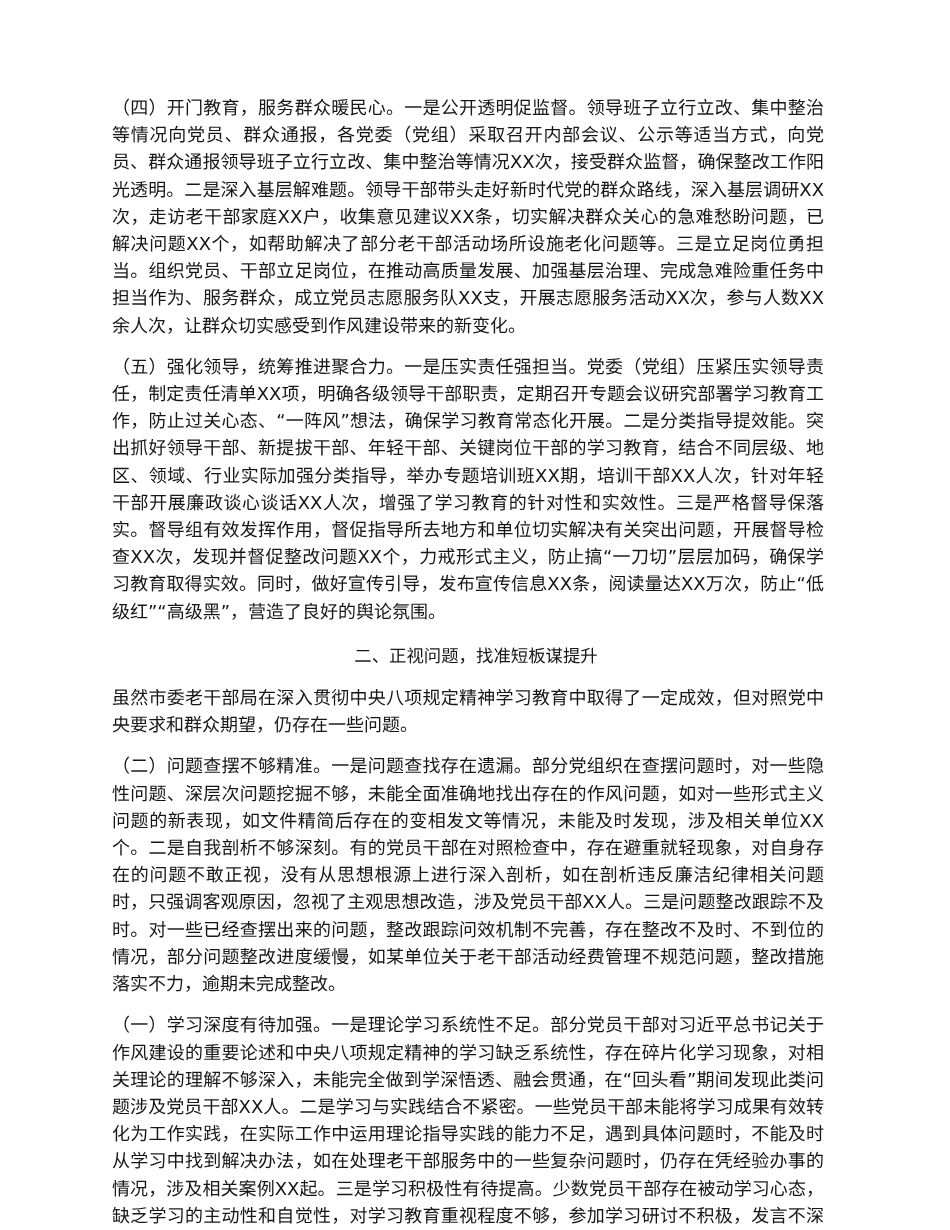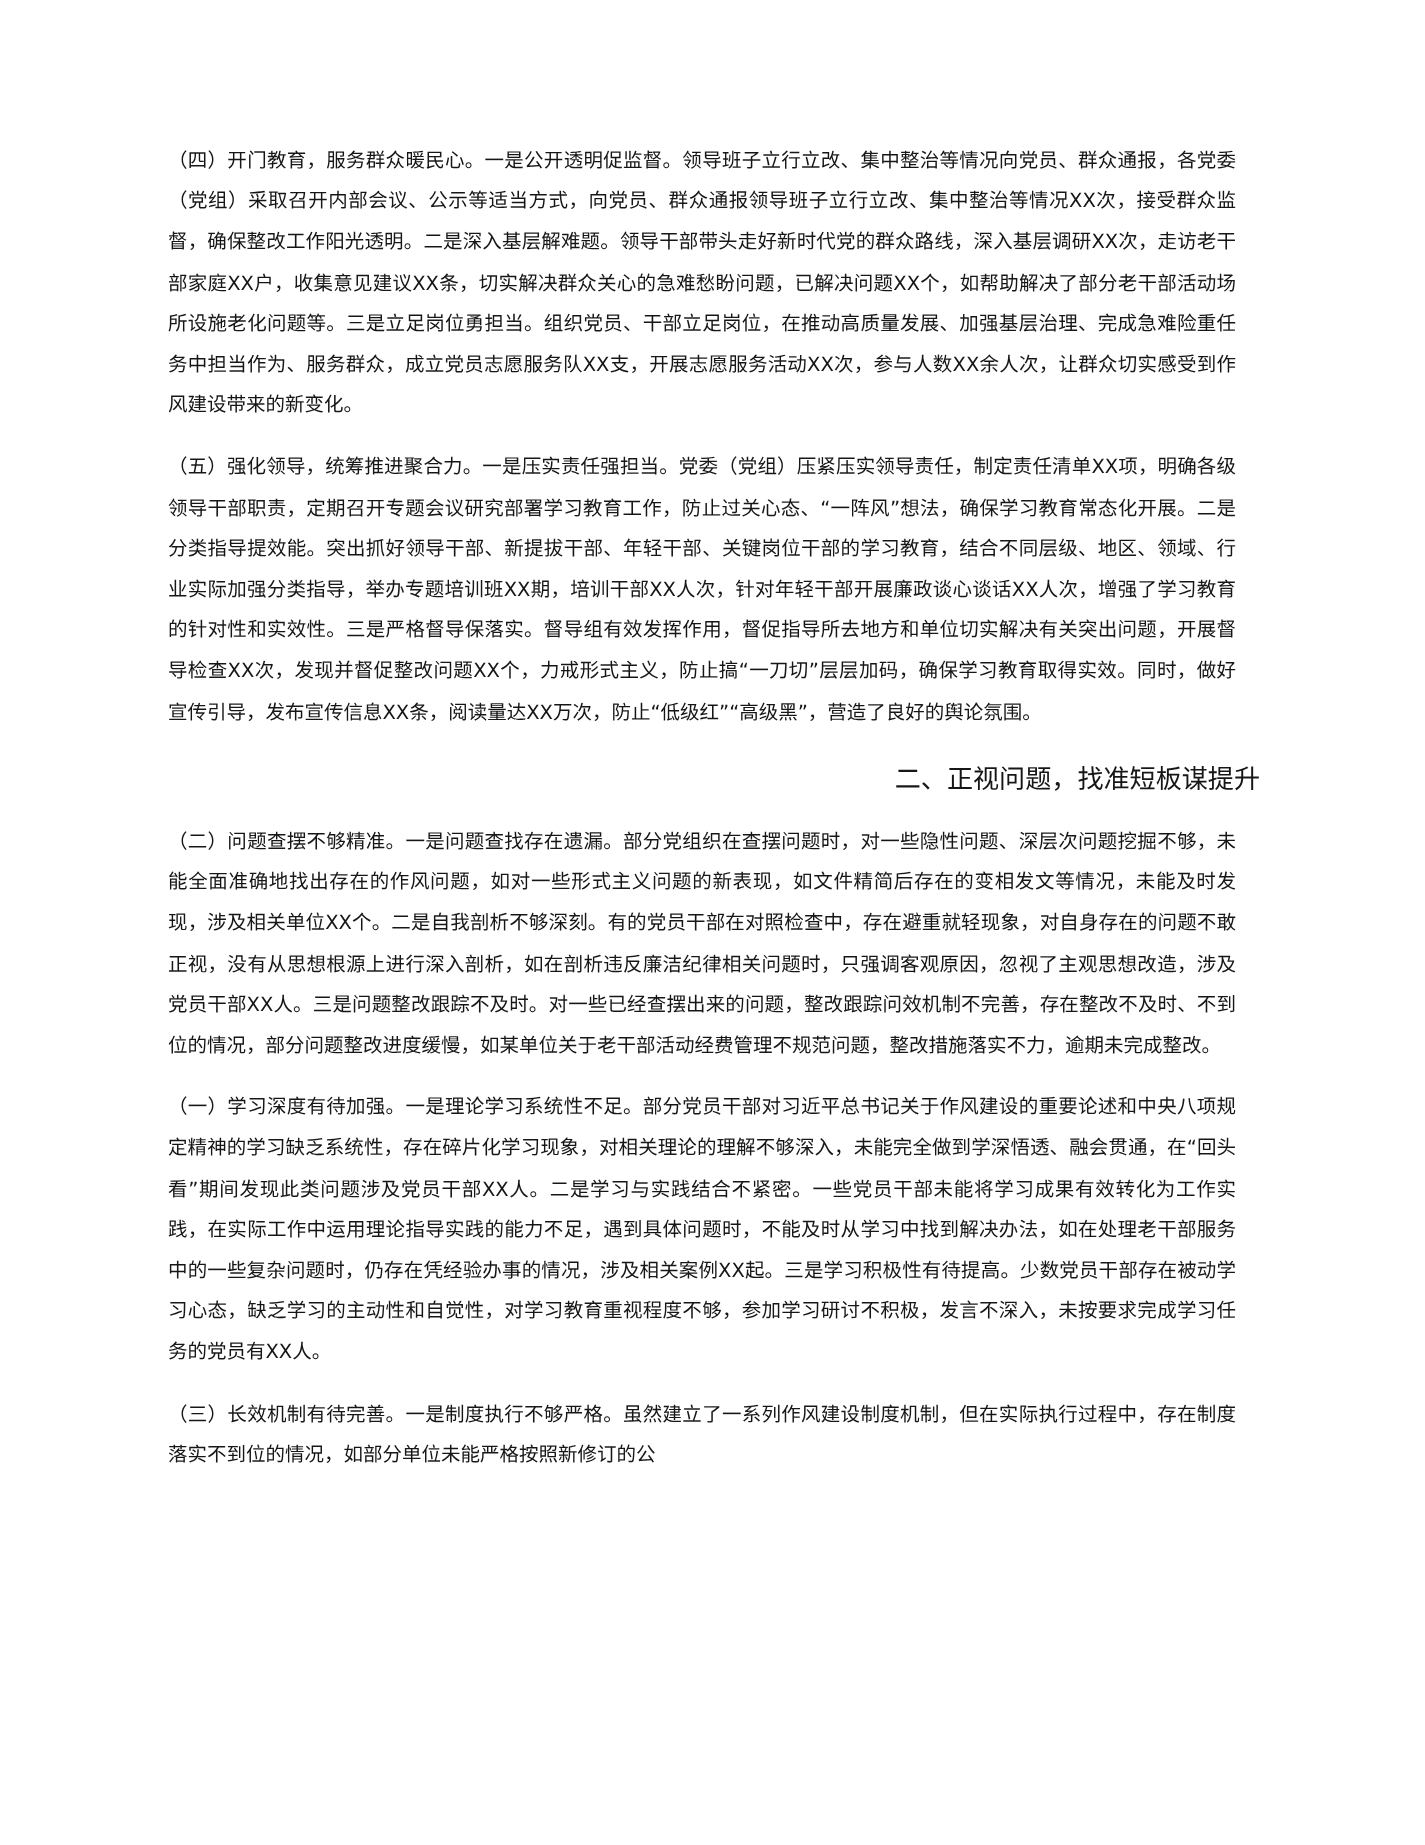--- a/index.html
+++ b/index.html
@@ -24,57 +24,58 @@
     box-sizing: border-box;
   }
   .content {
     position: absolute;
     left: 112px;
     top: 94px;
     width: 728px;
   }
   p.para {
     margin: 0 16px 14px 0;
-    font-size: 13px;
+    font-size: 18px;
     line-height: 27.2px;
     text-align: justify;
     text-justify: inter-ideograph;
     text-indent: 0;
     letter-spacing: 0;
     word-break: break-all;
     color: #161616;
   }
   p.para:last-child {
     margin-bottom: 0;
   }
   p.heading {
     margin: 18px 0 14px 0;
     font-size: 17.4px;
     line-height: 27.2px;
-    text-align: right;
+    text-align: center;
     color: #161616;
   }
   .cut {
     
     max-height: 58px;
     overflow: hidden;
   }
 </style>
 </head>
 <body>
 
 <div class="page">
   <div class="content">
 
     <p class="para">（四）开门教育，服务群众暖民心。一是公开透明促监督。领导班子立行立改、集中整治等情况向党员、群众通报，各党委（党组）采取召开内部会议、公示等适当方式，向党员、群众通报领导班子立行立改、集中整治等情况XX次，接受群众监督，确保整改工作阳光透明。二是深入基层解难题。领导干部带头走好新时代党的群众路线，深入基层调研XX次，走访老干部家庭XX户，收集意见建议XX条，切实解决群众关心的急难愁盼问题，已解决问题XX个，如帮助解决了部分老干部活动场所设施老化问题等。三是立足岗位勇担当。组织党员、干部立足岗位，在推动高质量发展、加强基层治理、完成急难险重任务中担当作为、服务群众，成立党员志愿服务队XX支，开展志愿服务活动XX次，参与人数XX余人次，让群众切实感受到作风建设带来的新变化。</p>
 
     <p class="para">（五）强化领导，统筹推进聚合力。一是压实责任强担当。党委（党组）压紧压实领导责任，制定责任清单XX项，明确各级领导干部职责，定期召开专题会议研究部署学习教育工作，防止过关心态、“一阵风”想法，确保学习教育常态化开展。二是分类指导提效能。突出抓好领导干部、新提拔干部、年轻干部、关键岗位干部的学习教育，结合不同层级、地区、领域、行业实际加强分类指导，举办专题培训班XX期，培训干部XX人次，针对年轻干部开展廉政谈心谈话XX人次，增强了学习教育的针对性和实效性。三是严格督导保落实。督导组有效发挥作用，督促指导所去地方和单位切实解决有关突出问题，开展督导检查XX次，发现并督促整改问题XX个，力戒形式主义，防止搞“一刀切”层层加码，确保学习教育取得实效。同时，做好宣传引导，发布宣传信息XX条，阅读量达XX万次，防止“低级红”“高级黑”，营造了良好的舆论氛围。</p>
 
     <p class="heading">二、正视问题，找准短板谋提升</p>
 
+    <p class="para">虽然市委老干部局在深入贯彻中央八项规定精神学习教育中取得了一定成效，但对照党中央要求和群众期望，仍存在一些问题。</p>
 
     <p class="para">（二）问题查摆不够精准。一是问题查找存在遗漏。部分党组织在查摆问题时，对一些隐性问题、深层次问题挖掘不够，未能全面准确地找出存在的作风问题，如对一些形式主义问题的新表现，如文件精简后存在的变相发文等情况，未能及时发现，涉及相关单位XX个。二是自我剖析不够深刻。有的党员干部在对照检查中，存在避重就轻现象，对自身存在的问题不敢正视，没有从思想根源上进行深入剖析，如在剖析违反廉洁纪律相关问题时，只强调客观原因，忽视了主观思想改造，涉及党员干部XX人。三是问题整改跟踪不及时。对一些已经查摆出来的问题，整改跟踪问效机制不完善，存在整改不及时、不到位的情况，部分问题整改进度缓慢，如某单位关于老干部活动经费管理不规范问题，整改措施落实不力，逾期未完成整改。</p>
 
     <p class="para">（一）学习深度有待加强。一是理论学习系统性不足。部分党员干部对习近平总书记关于作风建设的重要论述和中央八项规定精神的学习缺乏系统性，存在碎片化学习现象，对相关理论的理解不够深入，未能完全做到学深悟透、融会贯通，在“回头看”期间发现此类问题涉及党员干部XX人。二是学习与实践结合不紧密。一些党员干部未能将学习成果有效转化为工作实践，在实际工作中运用理论指导实践的能力不足，遇到具体问题时，不能及时从学习中找到解决办法，如在处理老干部服务中的一些复杂问题时，仍存在凭经验办事的情况，涉及相关案例XX起。三是学习积极性有待提高。少数党员干部存在被动学习心态，缺乏学习的主动性和自觉性，对学习教育重视程度不够，参加学习研讨不积极，发言不深入，未按要求完成学习任务的党员有XX人。</p>
 
     <p class="para cut">（三）长效机制有待完善。一是制度执行不够严格。虽然建立了一系列作风建设制度机制，但在实际执行过程中，存在制度落实不到位的情况，如部分单位未能严格按照新修订的公</p>
 
   </div>
 </div>
 

